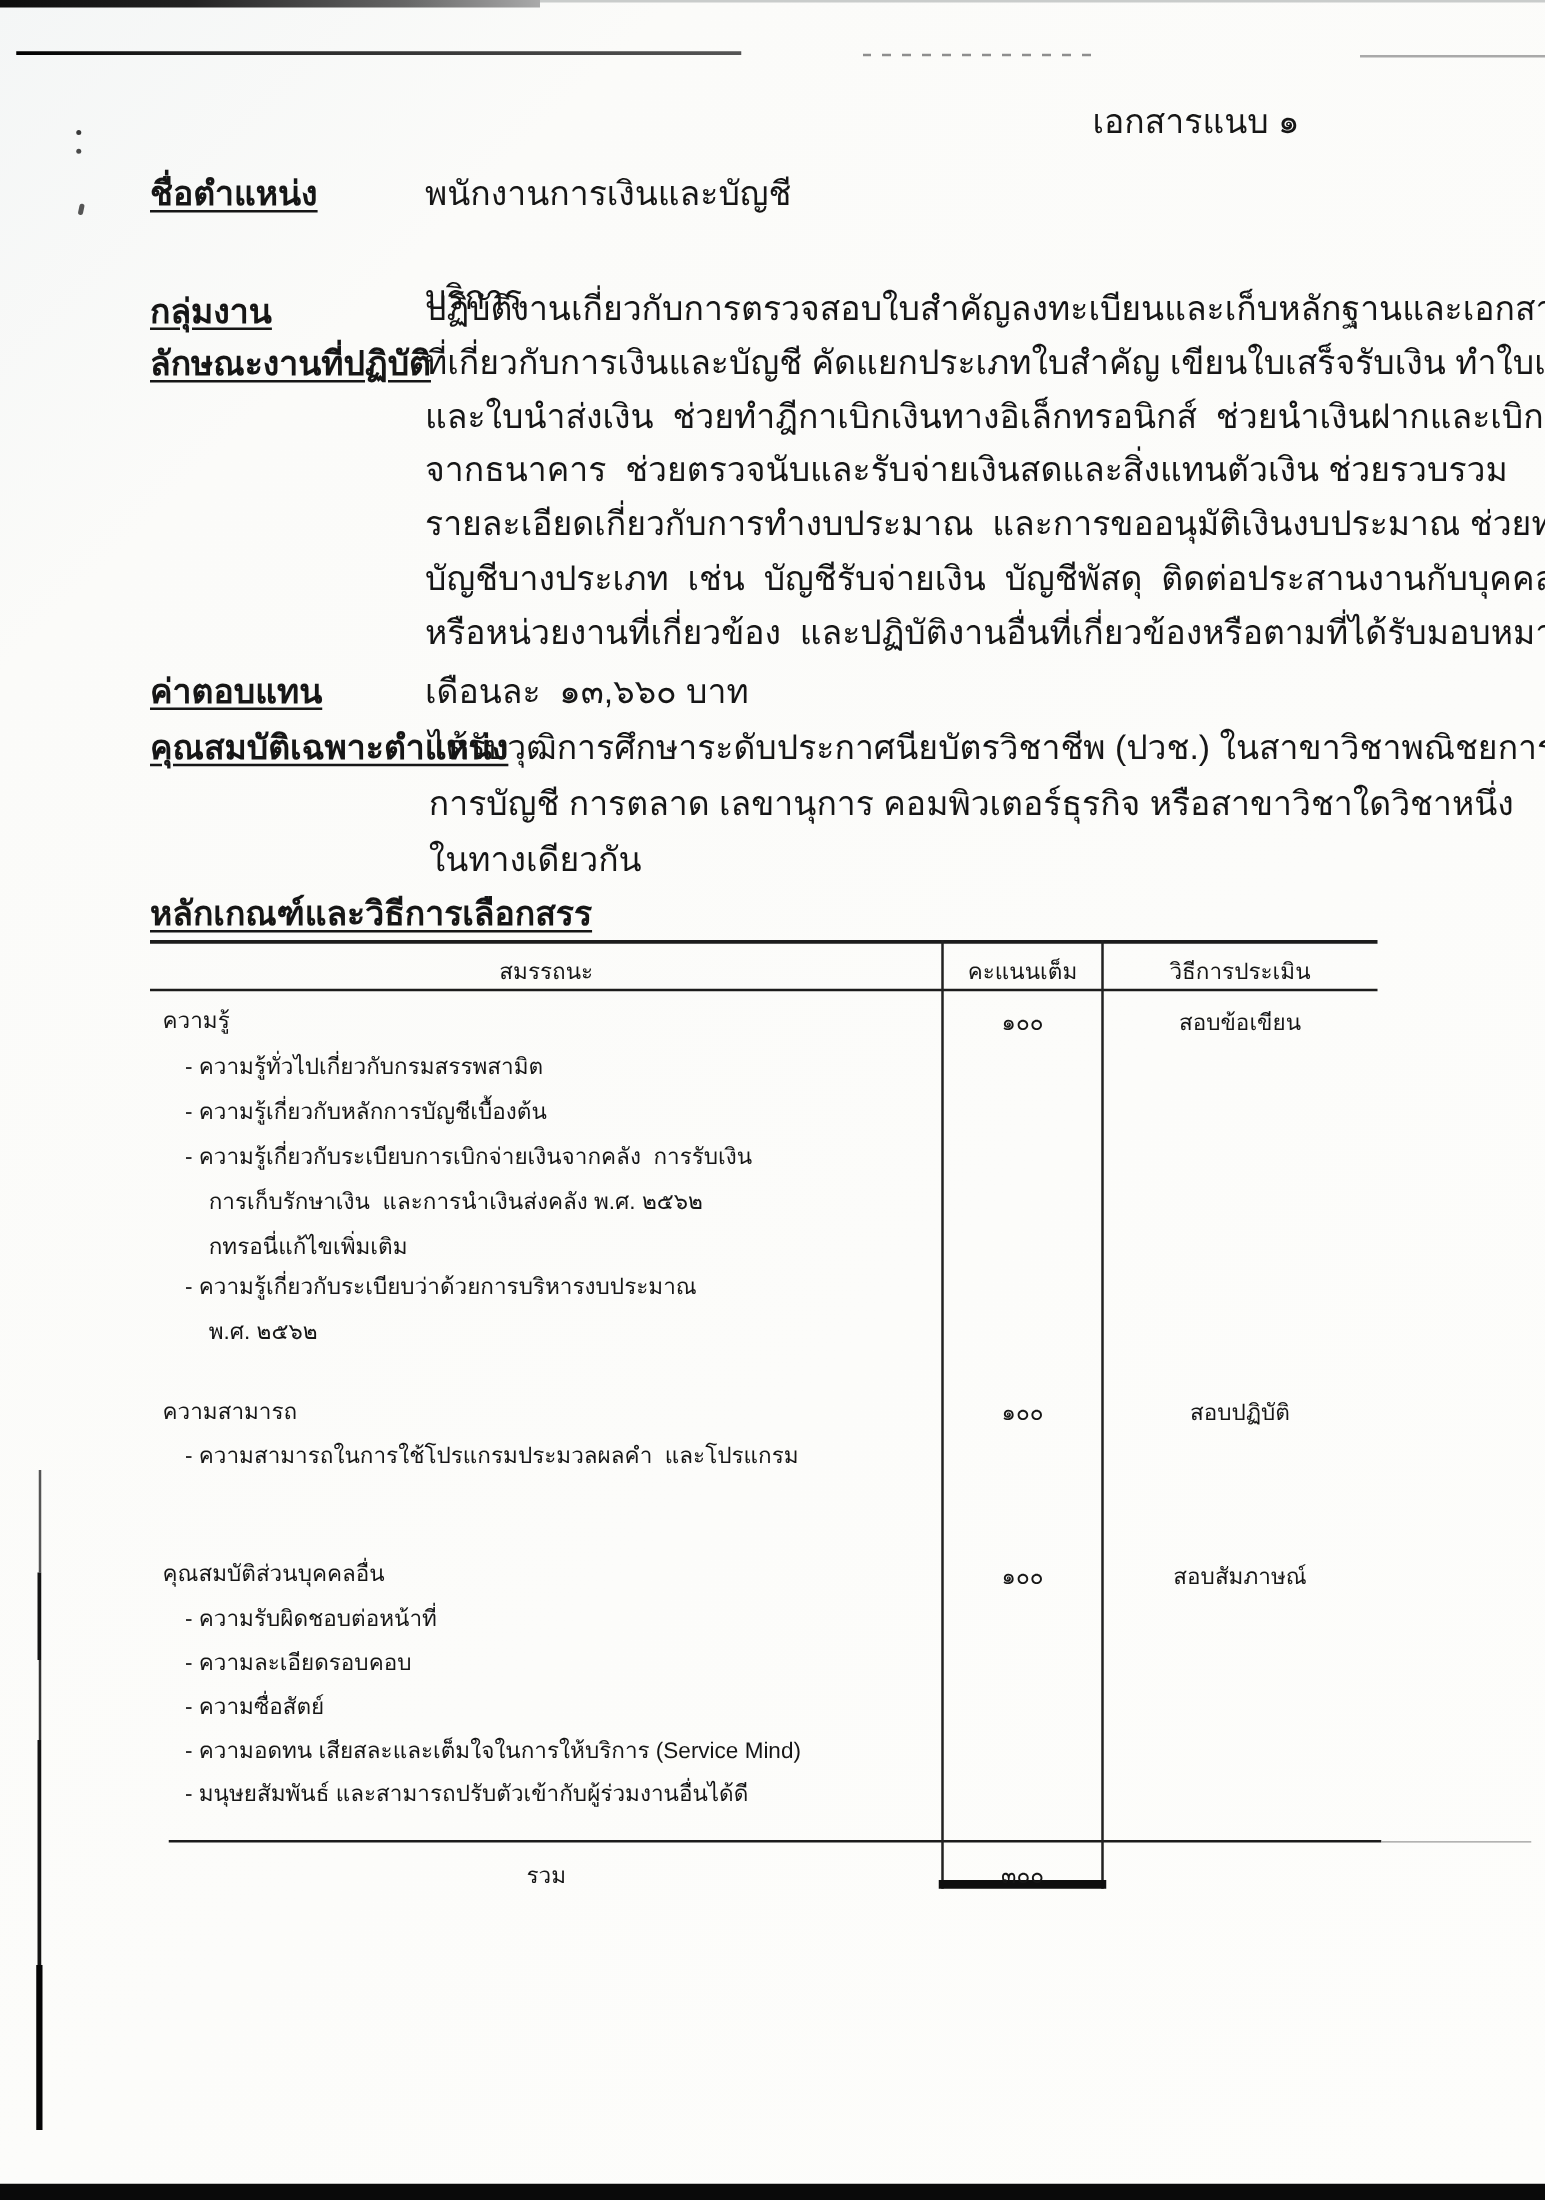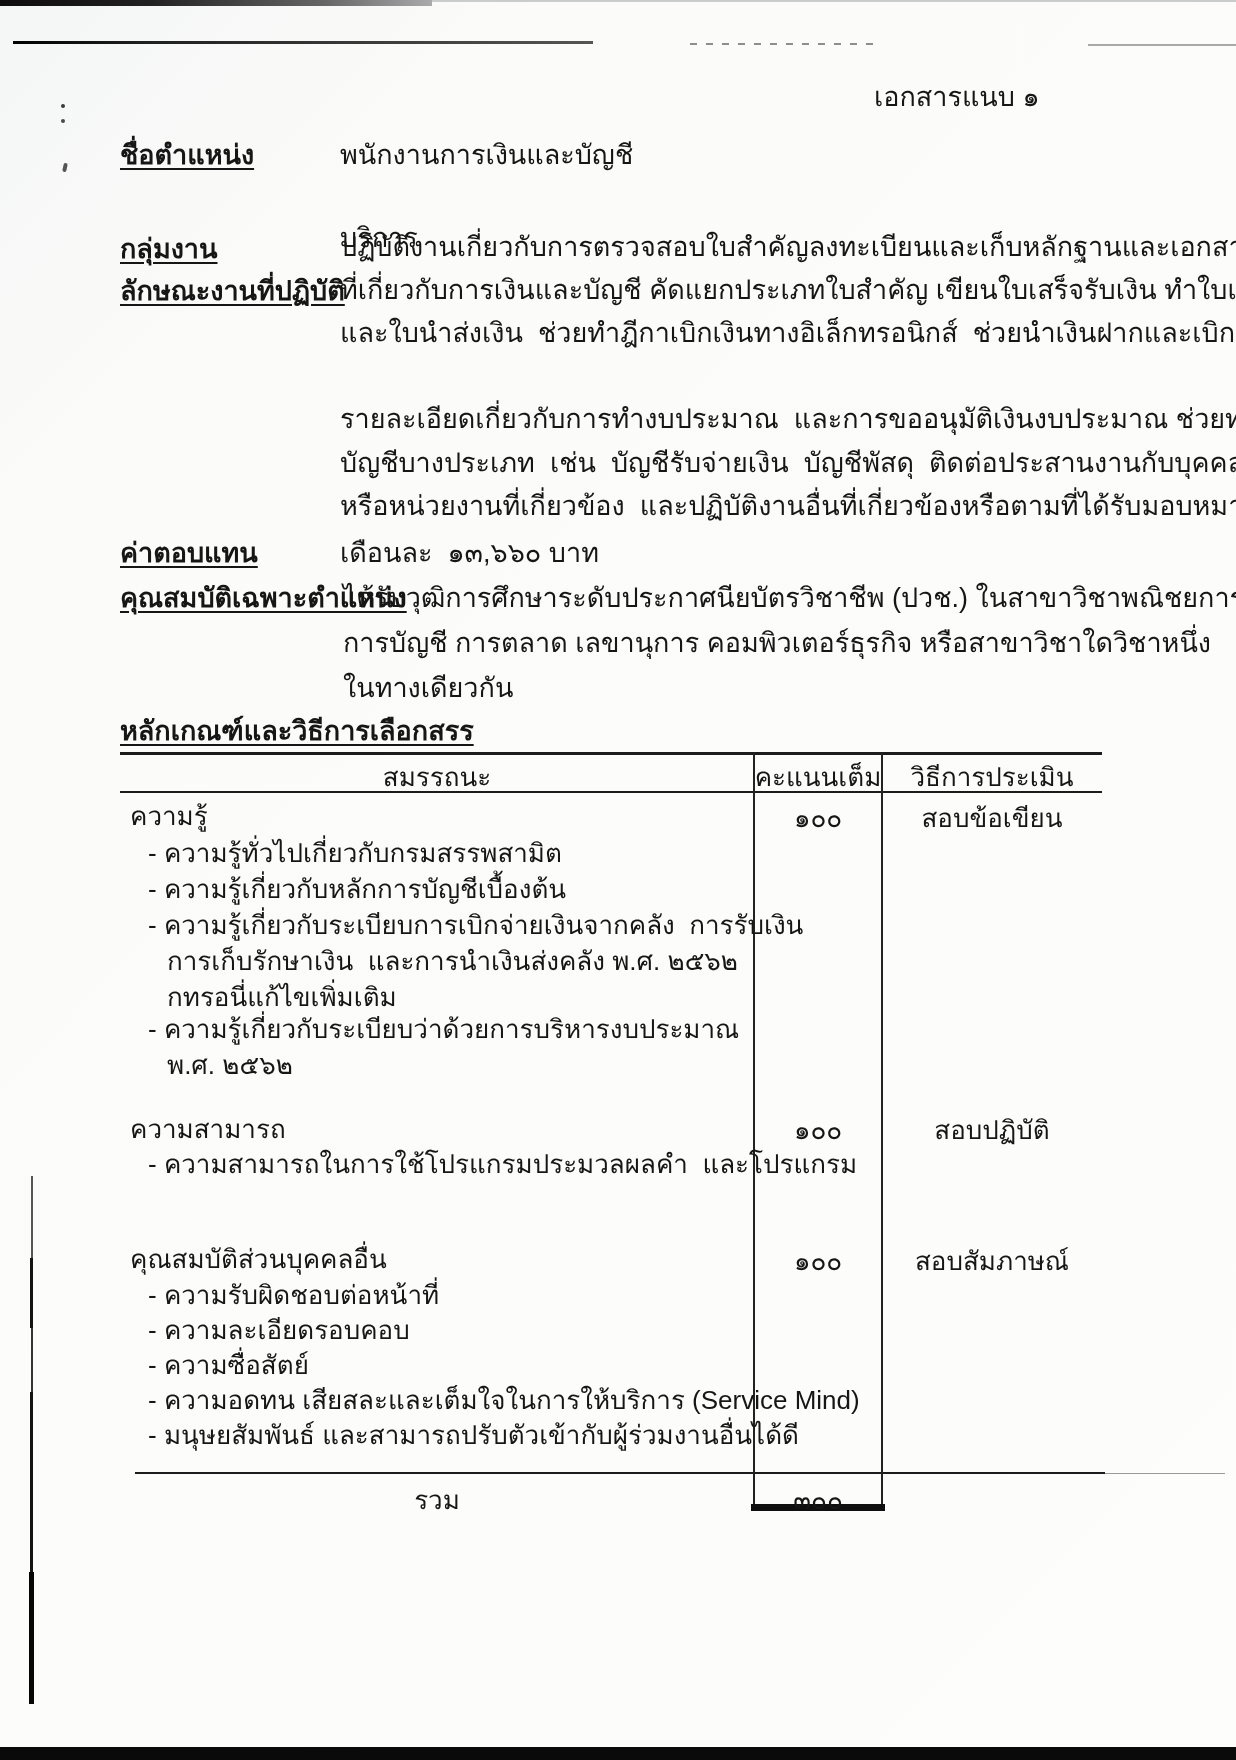--- a/index.html
+++ b/index.html
@@ -2,21 +2,21 @@
 <html><head>
 <meta charset="utf-8">
 <style>
   html,body{margin:0;padding:0;background:#ffffff;}
   .page{
     position:relative;width:1236px;height:1760px;overflow:hidden;
     background:linear-gradient(135deg,#f4f6f6 0%,#fbfbf9 18%,#fdfdfb 100%);
     font-family:"Liberation Sans",sans-serif;color:#161616;
   }
   .t{position:absolute;font-size:27px;line-height:34px;white-space:pre;}
-  .tbl{font-size:26px;}
+  .tbl{font-size:18px;}
   .lbl{font-weight:700;text-decoration:underline;text-underline-offset:4px;text-decoration-thickness:2px;}
   .ctr{transform:translateX(-50%);}
   .hline,.vline,.art{position:absolute;}
   .hline{background:#1c1c1c;}
   .vline{background:#222;width:2px;}
 </style>
 </head>
 <body>
 
 <div class="page">
@@ -41,20 +41,21 @@
   <div class="t lbl" style="left:120px;top:138px;">ชื่อตำแหน่ง</div>
   <div class="t" style="left:340px;top:138px;">พนักงานการเงินและบัญชี</div>
 
   <div class="t lbl" style="left:120px;top:184px;margin-top:48px;">กลุ่มงาน</div>
   <div class="t" style="left:340px;top:184px;margin-top:37px;">บริการ</div>
 
   <div class="t lbl" style="left:120px;top:230px;margin-top:44px;">ลักษณะงานที่ปฏิบัติ</div>
   <div class="t" style="left:340px;top:230px;">ปฏิบัติงานเกี่ยวกับการตรวจสอบใบสำคัญลงทะเบียนและเก็บหลักฐานและเอกสาร</div>
   <div class="t" style="left:340px;top:273px;">ที่เกี่ยวกับการเงินและบัญชี คัดแยกประเภทใบสำคัญ เขียนใบเสร็จรับเงิน ทำใบเบิก</div>
   <div class="t" style="left:340px;top:316px;">และใบนำส่งเงิน  ช่วยทำฎีกาเบิกเงินทางอิเล็กทรอนิกส์  ช่วยนำเงินฝากและเบิกเงิน</div>
+  <div class="t" style="left:340px;top:359px;">จากธนาคาร  ช่วยตรวจนับและรับจ่ายเงินสดและสิ่งแทนตัวเงิน ช่วยรวบรวม</div>
   <div class="t" style="left:340px;top:402px;">รายละเอียดเกี่ยวกับการทำงบประมาณ  และการขออนุมัติเงินงบประมาณ ช่วยทำ</div>
   <div class="t" style="left:340px;top:446px;">บัญชีบางประเภท  เช่น  บัญชีรับจ่ายเงิน  บัญชีพัสดุ  ติดต่อประสานงานกับบุคคล</div>
   <div class="t" style="left:340px;top:489px;">หรือหน่วยงานที่เกี่ยวข้อง  และปฏิบัติงานอื่นที่เกี่ยวข้องหรือตามที่ได้รับมอบหมาย</div>
 
   <div class="t lbl" style="left:120px;top:536px;">ค่าตอบแทน</div>
   <div class="t" style="left:340px;top:536px;">เดือนละ  ๑๓,๖๖๐ บาท</div>
 
   <div class="t lbl" style="left:120px;top:581px;">คุณสมบัติเฉพาะตำแหน่ง</div>
   <div class="t" style="left:343px;top:581px;">ได้รับวุฒิการศึกษาระดับประกาศนียบัตรวิชาชีพ (ปวช.) ในสาขาวิชาพณิชยการ</div>
   <div class="t" style="left:343px;top:626px;">การบัญชี การตลาด เลขานุการ คอมพิวเตอร์ธุรกิจ หรือสาขาวิชาใดวิชาหนึ่ง</div>

